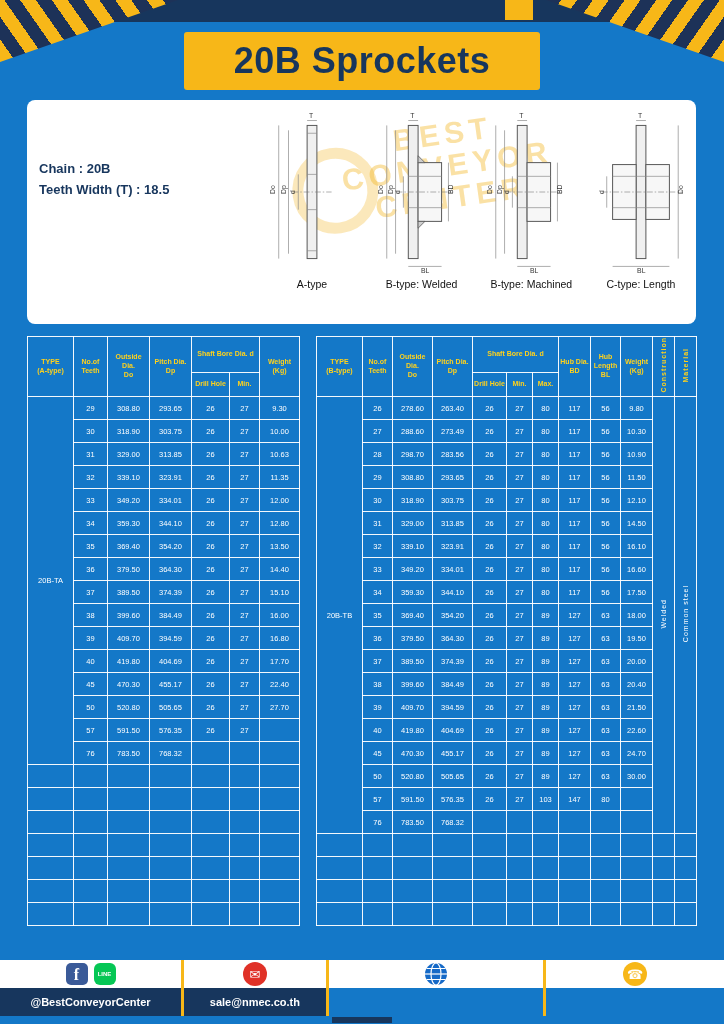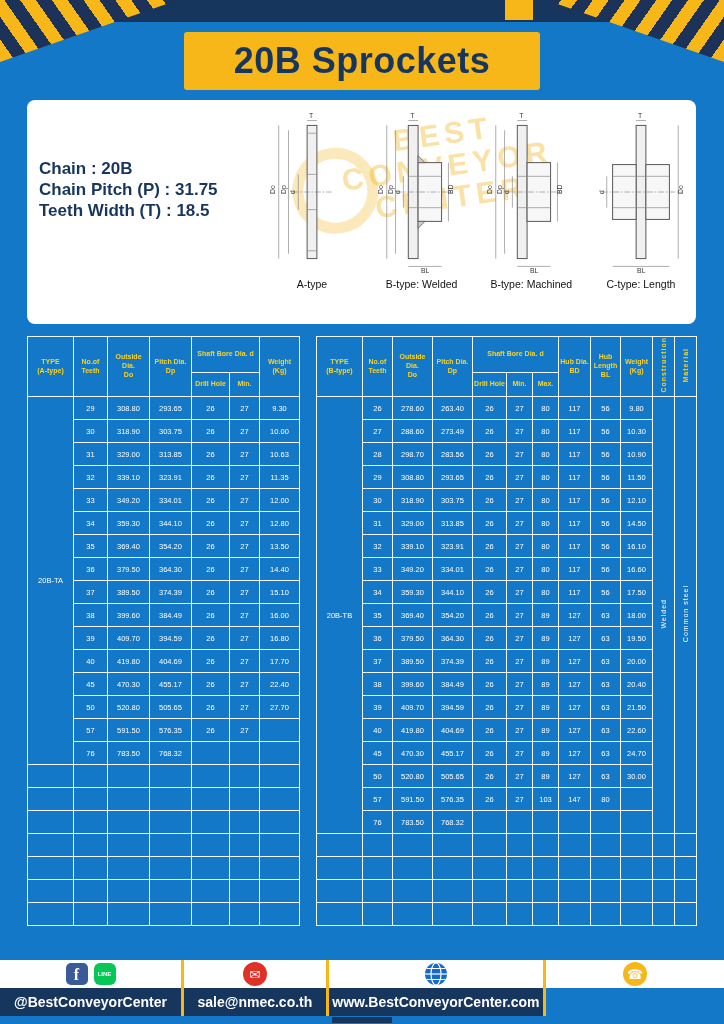--- a/index.html
+++ b/index.html
@@ -25,21 +25,21 @@
     display: flex; align-items: center; justify-content: center;
   }
   .title-banner span { font-size: 36px; font-weight: 700; color: #17365D; letter-spacing: .5px; }
 
   
   .panel {
     position: absolute; top: 100px; left: 27px; right: 28px; height: 224px;
     background: #ffffff; border-radius: 8px; overflow: hidden;
   }
   .specs { position: absolute; left: 12px; top: 58px; z-index: 2; }
-  .spec-line { font-size: 17px; font-weight: 700; color: #17365D; line-height: 21px; white-space: nowrap; }
+  .spec-line { font-size: 13px; font-weight: 700; color: #17365D; line-height: 21px; white-space: nowrap; }
 
   .watermark { position: absolute; left: 255px; top: 18px; width: 330px; z-index: 0;
     transform: rotate(-8deg); text-align: center; pointer-events: none; }
   .wm-ring { position: absolute; left: 8px; top: 14px; width: 86px; height: 86px;
     border: 11px solid rgba(243,179,30,.30); border-radius: 50%; }
   .wm-text span { display: block; font-size: 30px; font-weight: 700; letter-spacing: 5px;
     color: rgba(243,179,30,.40); line-height: 32px; }
 
   .diagrams { position: absolute; left: 238px; top: 8px; right: 8px; height: 206px;
     display: flex; justify-content: space-between; z-index: 1; }
@@ -72,21 +72,21 @@
   td .vert { color: #fff; }
 
   
   .footer { position: absolute; left: 0; right: 0; bottom: 0; height: 64px; display: flex; }
   .fcol { display: flex; flex-direction: column; }
   .fcol + .fcol { border-left: 3px solid #F7B718; }
   .fcol.c1 { flex: 0 0 25%; } .fcol.c2 { flex: 0 0 20%; }
   .fcol.c3 { flex: 0 0 30%; } .fcol.c4 { flex: 0 0 25%; }
   .ficons { height: 28px; background: #ffffff; display: flex; align-items: center;
     justify-content: center; gap: 6px; }
-  .flabel { height: 28px; background: #17365D; color: #fff; font-weight: 700; font-size: 14px;
+  .flabel { height: 28px; background: #17365D; color: #fff; font-weight: 700; font-size: 11px;
     display: flex; align-items: center; justify-content: center; white-space: nowrap; }
   .fstrip { position: absolute; left: 0; right: 0; bottom: 0; height: 8px; background: #1478C8; }
   .fstrip .chip { position: absolute; left: 50%; transform: translateX(-50%); bottom: 1px;
     width: 60px; height: 6px; background: #17365D; }
   .icon-fb { width: 22px; height: 22px; border-radius: 5px; background: #3A5A98; color: #fff;
     font-weight: 700; font-size: 16px; display: flex; align-items: flex-end; justify-content: center;
     line-height: 20px; font-family: "Liberation Serif", serif; }
   .icon-line { width: 22px; height: 22px; border-radius: 6px; background: #06C755; color: #fff;
     font-weight: 700; font-size: 6px; display: flex; align-items: center; justify-content: center; }
   .icon-mail { width: 24px; height: 24px; border-radius: 50%; background: #E03127; color: #fff;
@@ -114,21 +114,20 @@
       <div class="wm-ring"></div>
       <div class="wm-text">
         <span>BEST</span>
         <span>CONVEYOR</span>
         <span>CENTER</span>
       </div>
     </div>
 
     <div class="specs">
       <div class="spec-line">Chain : 20B</div>
-      <div class="spec-line">Chain Pitch (P) : 31.75</div>
       <div class="spec-line">Teeth Width (T) : 18.5</div>
     </div>
 
     <div class="diagrams">
 
       <figure>
         <svg viewBox="0 0 96 168">
           <text class="dim" x="45" y="8">T</text>
           <line class="dimline" x1="43" y1="11" x2="53" y2="11"></line>
           <rect class="part" x="43" y="16" width="10" height="136"></rect>
@@ -780,21 +779,20 @@
     <div class="fcol c3">
       <div class="ficons">
         <svg class="icon-globe" viewBox="0 0 24 24">
           <circle cx="12" cy="12" r="11" fill="#1569C7"></circle>
           <ellipse cx="12" cy="12" rx="5" ry="11" fill="none" stroke="#fff" stroke-width="1.2"></ellipse>
           <line x1="1" y1="12" x2="23" y2="12" stroke="#fff" stroke-width="1.2"></line>
           <line x1="2.5" y1="6.5" x2="21.5" y2="6.5" stroke="#fff" stroke-width="1"></line>
           <line x1="2.5" y1="17.5" x2="21.5" y2="17.5" stroke="#fff" stroke-width="1"></line>
         </svg>
       </div>
-      <div class="flabel">www.BestConveyorCenter.com</div>
     </div>
     <div class="fcol c4">
       <div class="ficons">
         <span class="icon-phone">☎</span>
       </div>
     </div>
   </div>
   <div class="fstrip">
     <div class="chip"></div>
   </div>

